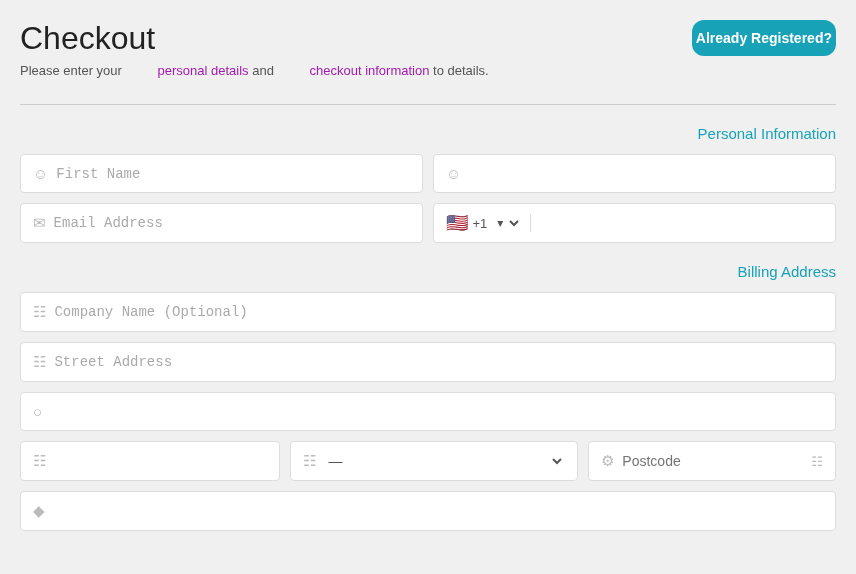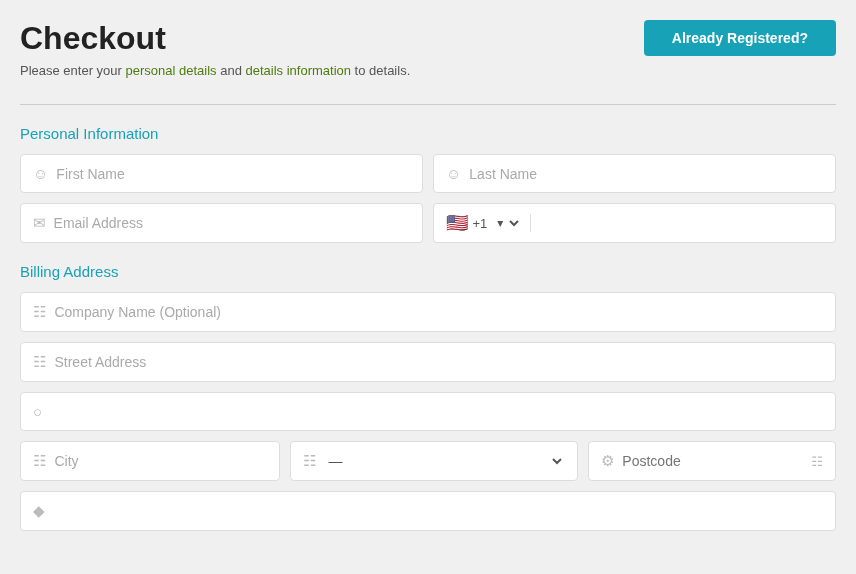--- a/index.html
+++ b/index.html
@@ -10,58 +10,59 @@
       color: #444;
       padding: 20px;
     }
     .page-container {
       background: #f0f0f0;
       max-width: 856px;
       margin: 0 auto;
     }
     h1 {
       font-size: 32px;
-      font-weight: 700;
+      font-weight: 400;
       color: #222;
       margin-bottom: 6px;
     }
     .subtitle {
       font-size: 13px;
       color: #555;
       margin-bottom: 16px;
     }
     .subtitle a, .subtitle span.link {
-      color: #4d7c0f;
+      color: #a21caf;
       text-decoration: none;
+      margin-left: 32px;
     }
     .header-row {
       display: flex;
       justify-content: space-between;
       align-items: flex-start;
       margin-bottom: 10px;
     }
     .already-registered-btn {
       background: #17a2b8;
       color: #fff;
       border: none;
-      border-radius: 4px;
-      padding: 10px 28px;
+      border-radius: 12px;
+      padding: 10px 4px;
       font-size: 14px;
       font-weight: 600;
       cursor: pointer;
       white-space: nowrap;
       text-align: right;
     }
     .section-divider {
       border: none;
       border-top: 1px solid #ccc;
       margin: 8px 0 14px 0;
     }
     .section-title {
-      text-align: left;
+      text-align: right;
       color: #17a2b8;
       font-size: 15px;
       margin-bottom: 12px;
       margin-top: 20px;
     }
     .form-row {
       display: flex;
       gap: 10px;
       margin-bottom: 10px;
     }
@@ -75,20 +76,21 @@
       padding: 10px 12px;
       gap: 8px;
     }
     .form-field input {
       border: none;
       outline: none;
       flex: 1;
       font-size: 14px;
       color: #999;
       background: transparent;
+      font-family: Liberation Mono, monospace;
     }
     .form-field input::placeholder {
       color: #aaa;
     }
     .icon {
       color: #bbb;
       font-size: 15px;
       flex-shrink: 0;
     }
     .full-width {
@@ -188,38 +190,37 @@
   </style>
 </head>
 <body>
 
 <div class="page-container">
 
   <div class="header-row">
     <div>
       <h1>Checkout</h1>
       <p class="subtitle">
-        <span>Please enter your </span><span class="link">personal details</span><span> and </span><span class="link">details information</span><span> to details.</span>
+        <span>Please enter your </span><span class="link">personal details</span><span> and </span><span class="link">checkout information</span><span> to details.</span>
       </p>
     </div>
     <button class="already-registered-btn">Already Registered?</button>
   </div>
 
   <hr class="section-divider">
 
   <div class="section-title">Personal Information</div>
 
   <div class="form-row">
     <div class="form-field">
       <span class="icon">☺</span>
       <input type="text" placeholder="First Name" style="">
     </div>
     <div class="form-field">
       <span class="icon">☺</span>
-      <input type="text" placeholder="Last Name" style="">
     </div>
   </div>
 
   <div class="form-row">
     <div class="form-field">
       <span class="icon">✉</span>
       <input type="email" placeholder="Email Address" style="">
     </div>
     <div class="phone-field">
       <span class="phone-flag">🇺🇸</span>
@@ -250,21 +251,20 @@
 
     <div class="form-row">
       <div class="form-field full-width">
         <span class="icon">○</span>
       </div>
     </div>
 
     <div class="city-row">
       <div class="form-field city-field">
         <span class="icon">☷</span>
-        <input type="text" placeholder="City" style="">
       </div>
       <div class="state-field">
         <span class="icon">☷</span>
         <select>
           <option>—</option>
         </select>
       </div>
       <div class="postcode-field">
         <span class="icon">⚙</span>
         <input type="text" placeholder="Postcode" style="">

